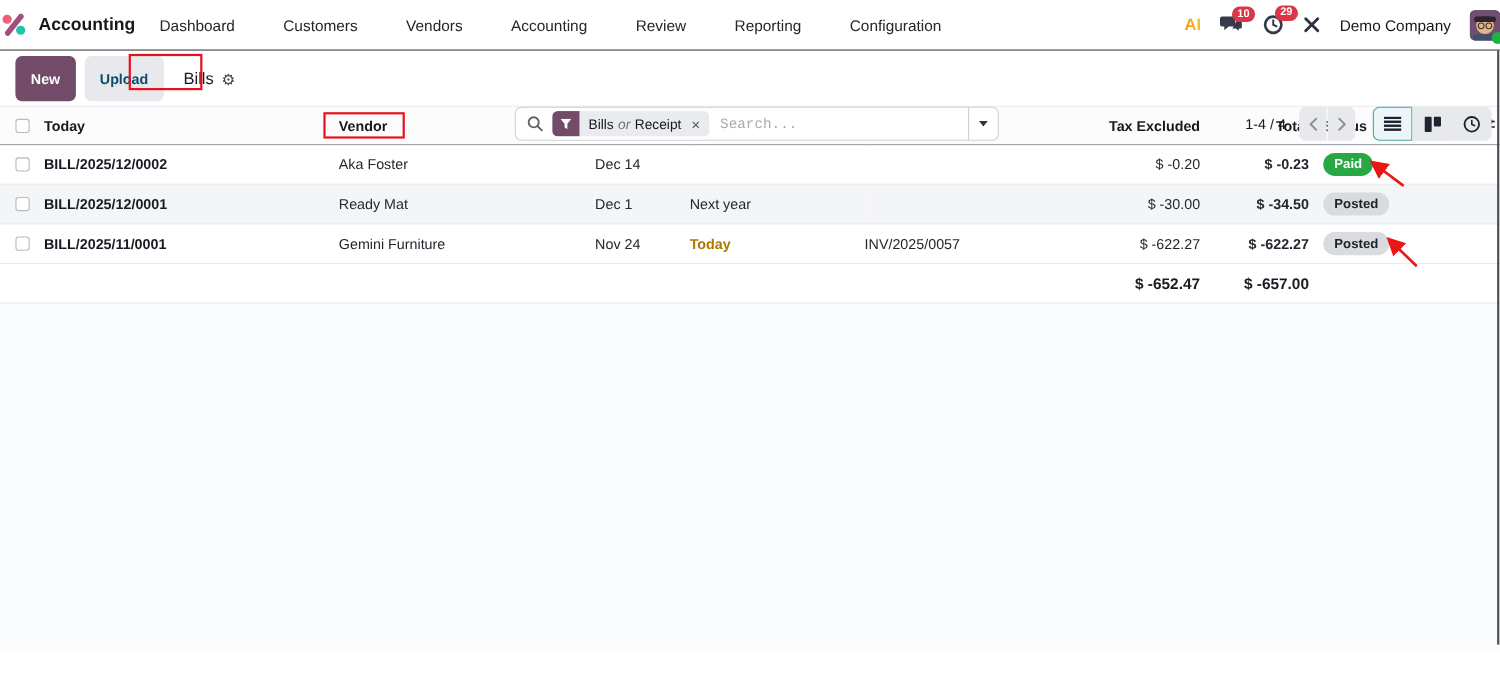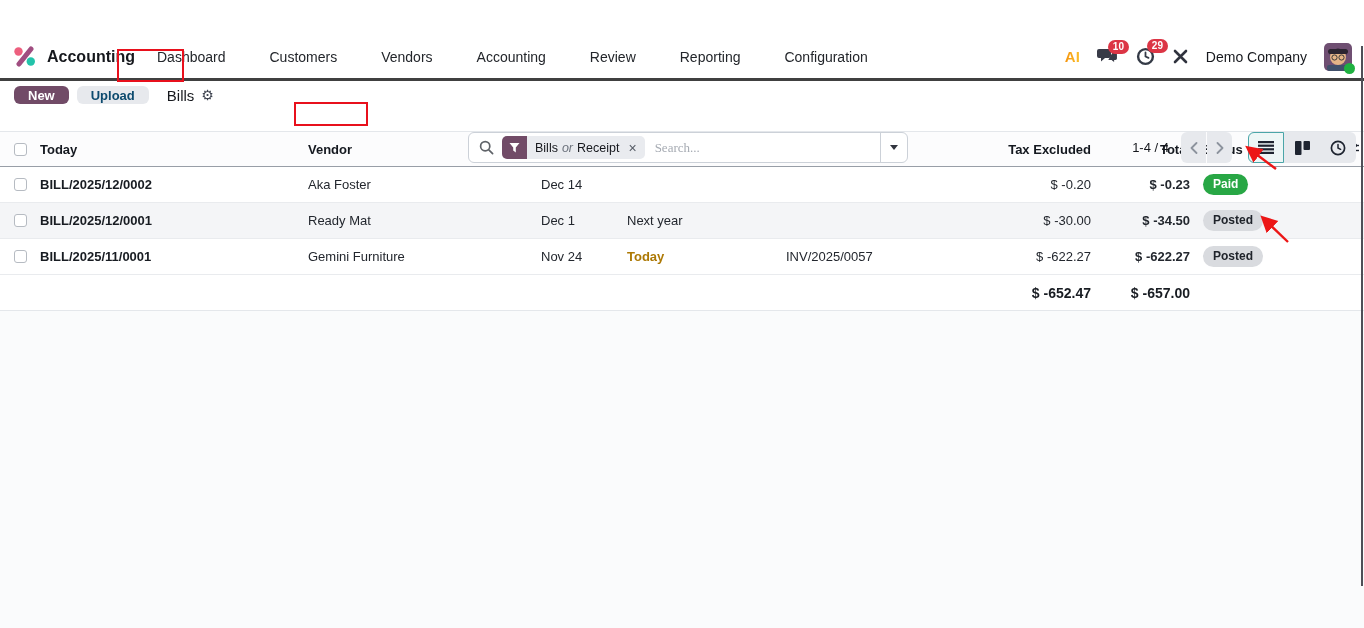--- a/index.html
+++ b/index.html
@@ -1,21 +1,21 @@
 <!DOCTYPE html>
 <html><head>
 <meta charset="utf-8">
 <style>
   * { box-sizing:border-box; margin:0; padding:0; }
   html,body { width:1364px; height:628px; overflow:hidden; background:#fff;
               font-family:"Liberation Sans", sans-serif; position:relative; }
 
   
-  .topnav { height:46px; display:flex; align-items:center; padding:0 12px;
-            background:#fff; border-bottom:3px solid #404040; position:relative; z-index:2;margin-top:35px; }
+  .topnav { height:46px; display:flex; align-items:center; padding:0 0;
+            background:#fff; border-bottom:1px solid #404040; position:relative; z-index:2; }
   .brand { display:flex; align-items:center; gap:10px; margin-right:22px; cursor:pointer; }
   .app-name { font-size:16px; font-weight:700; color:#16181d; }
   .nav-menu { display:flex; gap:44px; font-size:14px; color:#23262b; }
   .nav-item { cursor:pointer; white-space:nowrap; }
   .systray { margin-left:auto; display:flex; align-items:center; gap:17px; }
   .icon-wrap { position:relative; display:flex; align-items:center; cursor:pointer; }
   .count-badge { position:absolute; top:-8px; left:11px; background:#dc3545; color:#fff;
                  font-size:10px; font-weight:700; padding:2px 5px; border-radius:9px; line-height:1; }
   .ai-label { font-weight:800; font-size:15px;
               background:linear-gradient(90deg,#f5930b,#fbc02d);
@@ -23,42 +23,42 @@
               -webkit-text-fill-color:transparent; }
   .company-name { font-size:14px; color:#16181d; cursor:pointer; }
   .avatar-wrap { position:relative; width:28px; height:28px; cursor:pointer; }
   .avatar { width:28px; height:28px; border-radius:5px; display:block; }
   .status-dot { position:absolute; right:-3px; bottom:-3px; width:11px; height:11px;
                 border-radius:50%; background:#1fb141; }
 
   
   .control-panel { position:relative; height:50px; background:#fff; }
   .cp-left { position:absolute; left:14px; top:5px; display:flex; align-items:center; gap:8px; }
-  .btn { height:18px; border-radius:6px; font-size:13px; font-weight:600; padding:0 14px;
+  .btn { height:41px; border-radius:6px; font-size:13px; font-weight:600; padding:0 14px;
          border:none; cursor:pointer; font-family:inherit; }
   .btn-new { background:#714B67; color:#fff; }
   .btn-upload { background:#e7e9ed; color:#0c4a6e; }
   .btn-bills { background:transparent; color:#16181d; font-size:15px; font-weight:400;
                display:flex; align-items:center; gap:7px; padding:0 10px; }
   .gear { font-size:14px; color:#3f4450; }
 
   .search-bar { position:absolute; left:468px; top:51px; width:440px; height:31px;
                 border:1px solid #ccd1d8; border-radius:6px; background:#fff;
                 display:flex; align-items:center; }
   .search-icon { margin-left:10px; display:flex; }
   .facet { display:flex; align-items:stretch; height:23px; margin-left:8px;
            border-radius:5px; overflow:hidden; flex-shrink:0; }
   .facet-funnel { width:25px; background:#714B67; display:flex; align-items:center;
                   justify-content:center; cursor:pointer; }
   .facet-label { background:#e9ebef; display:flex; align-items:center; padding:0 8px;
                  font-size:12.5px; color:#16181d; gap:4px; }
   .facet-or { font-style:italic; color:#6c727c; }
   .facet-close { color:#565c66; font-size:14px; margin-left:5px; cursor:pointer; line-height:1; }
   .search-input { flex:1; border:none; outline:none; font-size:13px; padding:0 10px;
-                  color:#16181d; min-width:0; background:transparent; font-family:Liberation Serif, serif; }
+                  color:#16181d; min-width:0; background:transparent; font-family:Liberation Mono, monospace; }
   .search-input::placeholder { color:#a6abb3; }
   .search-caret-btn { width:27px; align-self:stretch; border-left:1px solid #ccd1d8;
                       display:flex; align-items:center; justify-content:center; cursor:pointer; }
   .caret-down { width:0; height:0; border-left:4.5px solid transparent;
                 border-right:4.5px solid transparent; border-top:5.5px solid #31353f; }
 
   .cp-right { position:absolute; right:8px; top:51px; display:flex; align-items:center; }
   .pager-text { font-size:13px; color:#16181d; margin-right:12px; white-space:nowrap; }
   .pager-btns { display:flex; gap:1px; margin-right:16px; }
   .pager-btn { width:25px; height:31px; background:#e7e9ed; display:flex; align-items:center;

